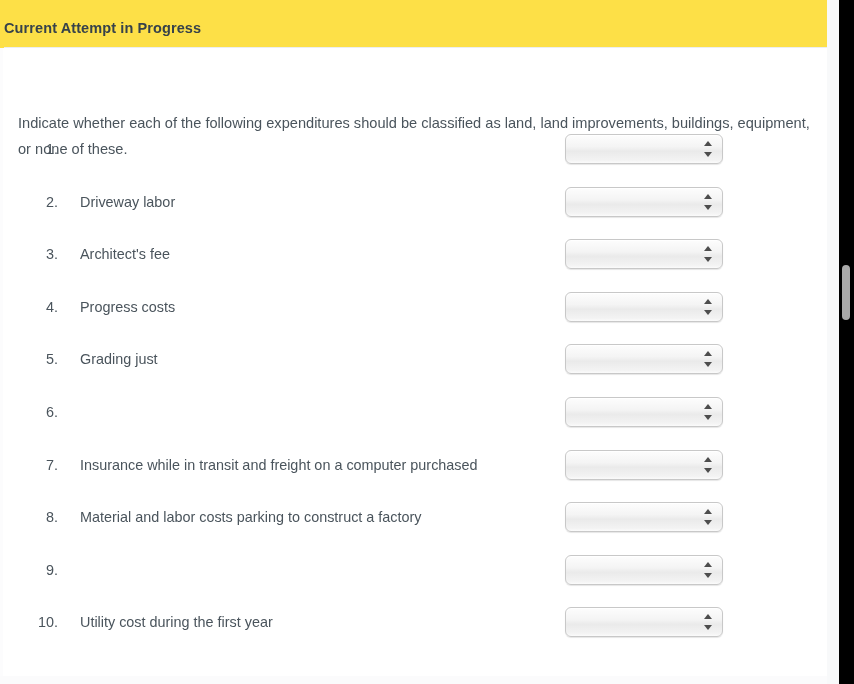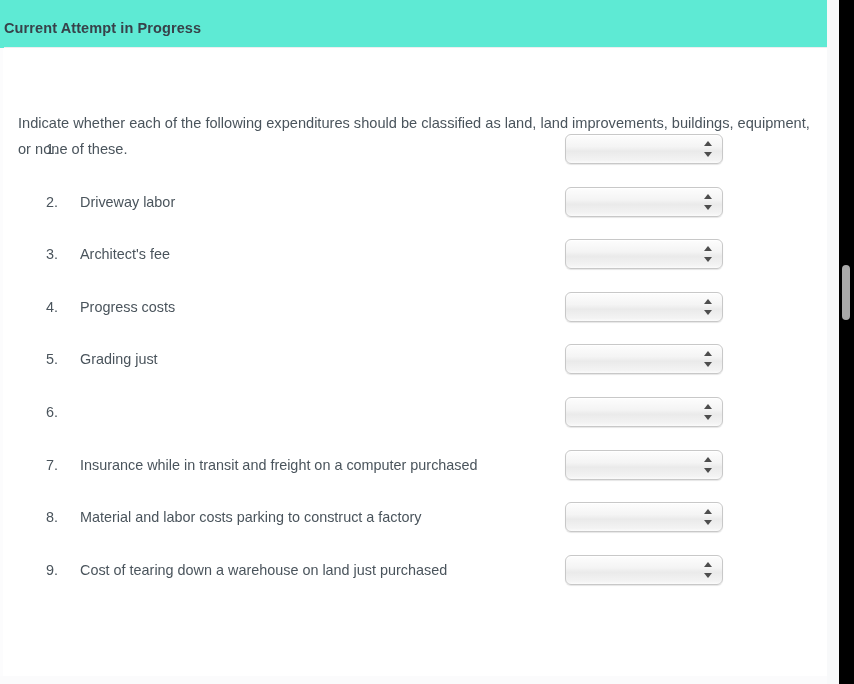--- a/index.html
+++ b/index.html
@@ -70,21 +70,21 @@
     background: #a9a9a9;
   }
 
   
   #attempt-header {
     position: absolute;
     left: 0;
     top: 0;
     width: 827px;
     height: 48px;
-    background: #5eead4;
+    background: #fde047;
     box-sizing: border-box;
   }
   #attempt-title {
     position: absolute;
     left: 4px;
     top: 20px;
     font-size: 14.5px;
     font-weight: bold;
     color: #37424a;
     letter-spacing: 0.1px;
@@ -341,21 +341,33 @@
               <div class="q-select-value"></div>
               <div class="q-select-arrows">
                 <div class="arrow-up"></div>
                 <div class="arrow-down"></div>
               </div>
             </div>
           </div>
         </div>
         <div class="question-row">
           <div class="q-number">9.</div>
-          <div class="q-label">Cost of tearing down a warehouse on land just purchased</div>
+          <div class="q-select-wrap">
+            <div class="q-select">
+              <div class="q-select-value"></div>
+              <div class="q-select-arrows">
+                <div class="arrow-up"></div>
+                <div class="arrow-down"></div>
+              </div>
+            </div>
+          </div>
+        </div>
+        <div class="question-row">
+          <div class="q-number">10.</div>
+          <div class="q-label">Utility cost during the first year</div>
           <div class="q-select-wrap">
             <div class="q-select">
               <div class="q-select-value"></div>
               <div class="q-select-arrows">
                 <div class="arrow-up"></div>
                 <div class="arrow-down"></div>
               </div>
             </div>
           </div>
         </div>

